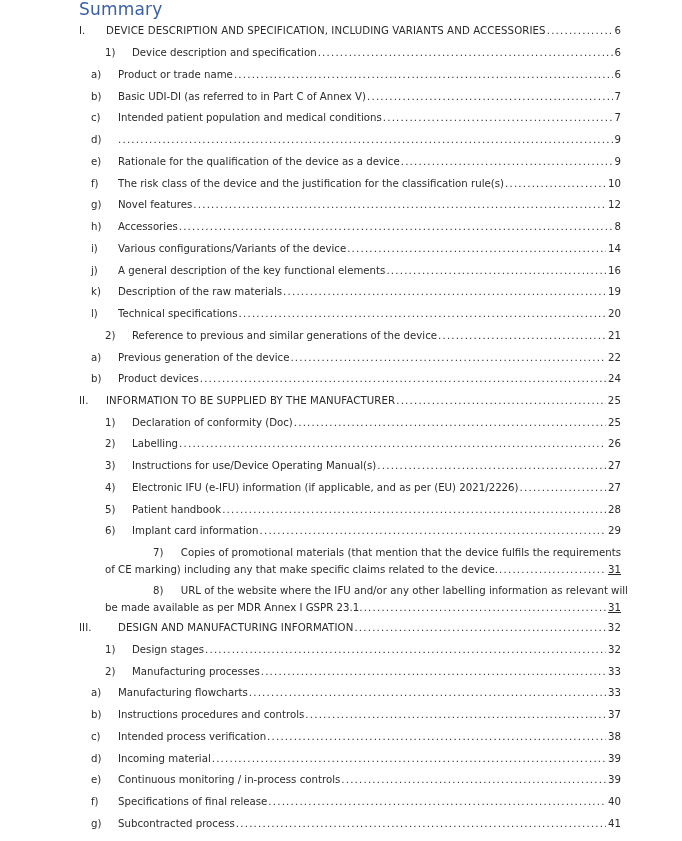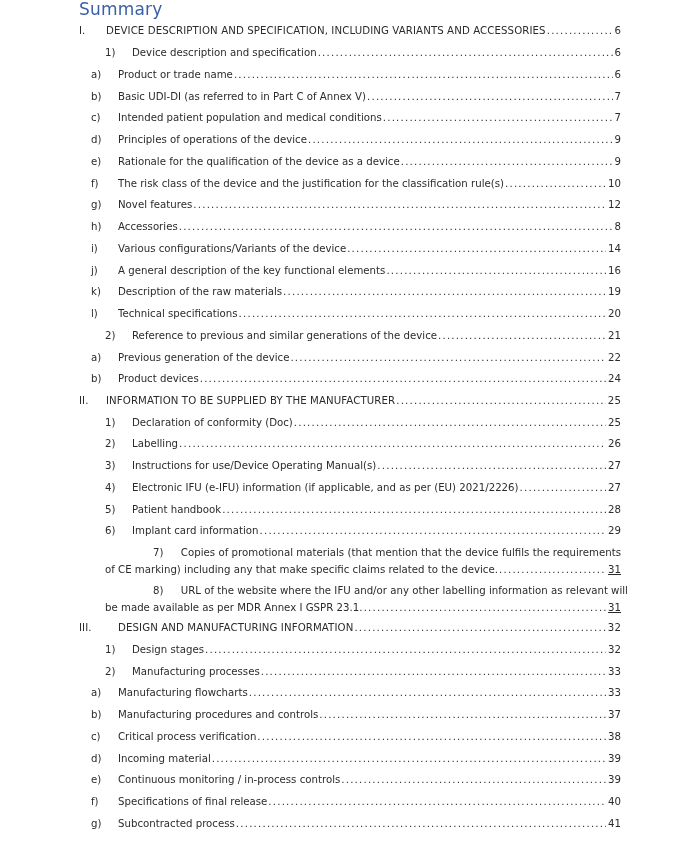--- a/index.html
+++ b/index.html
@@ -152,21 +152,20 @@
     <span class="line" style="left:118px">
       <span class="text">Intended patient population and medical conditions</span>
       <span class="dots"></span>
       <span class="page">7</span>
     </span>
   </div>
 
   <div class="row" style="top:133px">
     <span class="num" style="left:91px">d)</span>
     <span class="line" style="left:118px">
-      <span class="text">Principles of operations of the device</span>
       <span class="dots"></span>
       <span class="page">9</span>
     </span>
   </div>
 
   <div class="row" style="top:155px">
     <span class="num" style="left:91px">e)</span>
     <span class="line" style="left:118px">
       <span class="text">Rationale for the qualification of the device as a device</span>
       <span class="dots"></span>
@@ -383,30 +382,30 @@
     <span class="line" style="left:118px">
       <span class="text">Manufacturing flowcharts</span>
       <span class="dots"></span>
       <span class="page">33</span>
     </span>
   </div>
 
   <div class="row" style="top:708px">
     <span class="num" style="left:91px">b)</span>
     <span class="line" style="left:118px">
-      <span class="text">Manufacturing procedures and controls</span>
+      <span class="text">Instructions procedures and controls</span>
       <span class="dots"></span>
       <span class="page">37</span>
     </span>
   </div>
 
   <div class="row" style="top:730px">
     <span class="num" style="left:91px">c)</span>
     <span class="line" style="left:118px">
-      <span class="text">Critical process verification</span>
+      <span class="text">Intended process verification</span>
       <span class="dots"></span>
       <span class="page">38</span>
     </span>
   </div>
 
   <div class="row" style="top:752px">
     <span class="num" style="left:91px">d)</span>
     <span class="line" style="left:118px">
       <span class="text">Incoming material</span>
       <span class="dots"></span>

